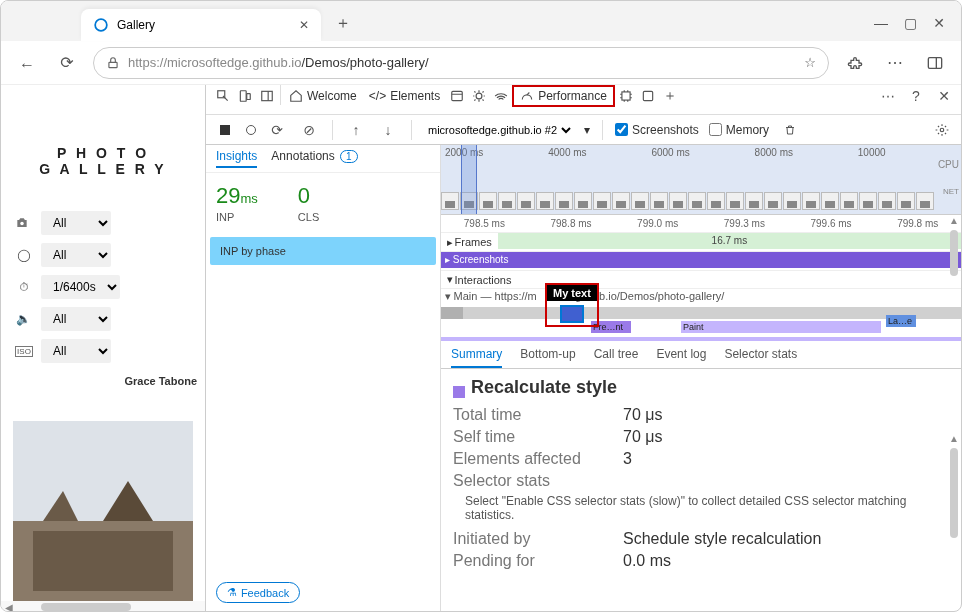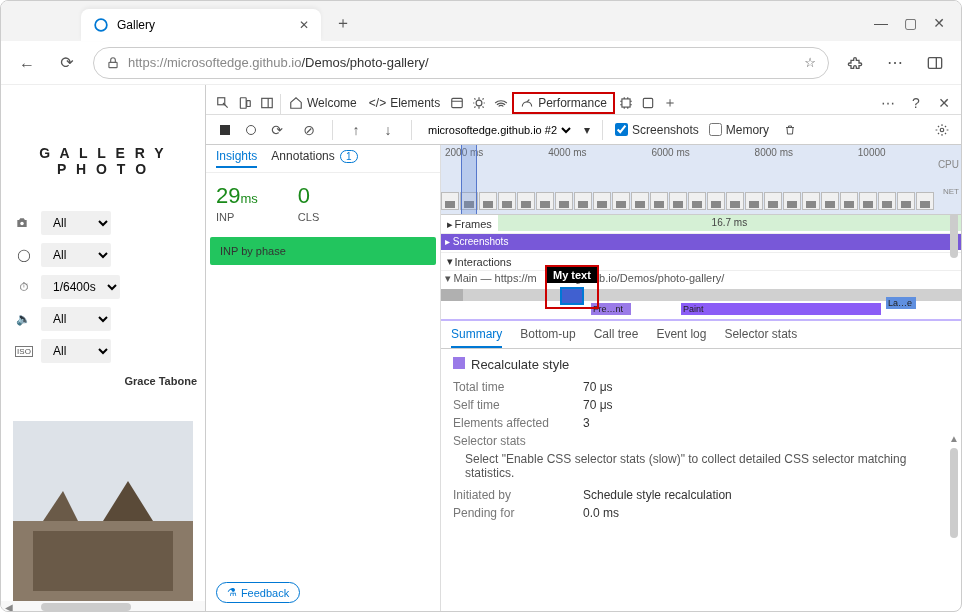--- a/index.html
+++ b/index.html
@@ -32,21 +32,21 @@
 .filter-select { flex: 0 0 70px; background: #f0f0f0; border: none; padding: 4px 8px; font-size: 12px; border-radius: 2px; }
 .credit { position: absolute; right: 8px; top: 290px; font-size: 11px; font-weight: 600; color: #333; }
 .city-photo { position: absolute; bottom: 12px; left: 12px; right: 12px; height: 180px; background: linear-gradient(to bottom, #e0e4e8 0%, #d8dce0 40%, #c8c4b8 55%, #a09488 60%, #706050 100%); overflow: hidden; }
 .scroll-h { position: absolute; bottom: 0; left: 0; right: 0; height: 12px; background: #f8f8f8; display: flex; align-items: center; }
 .scroll-h-thumb { margin-left: 24px; width: 90px; height: 8px; background: #ccc; border-radius: 4px; }
 
 
 .devtools { flex: 1; display: flex; flex-direction: column; font-size: 12px; color: #333; }
 
 
-.dt-toolbar { height: 30px; display: flex; align-items: flex-end; border-bottom: 1px solid #ddd; padding: 0 6px; }
+.dt-toolbar { height: 30px; display: flex; align-items: flex-start; border-bottom: 1px solid #ddd; padding: 0 6px; }
 .dt-tool-btn { width: 22px; height: 22px; display: flex; align-items: center; justify-content: center; color: #555; cursor: pointer; font-size: 14px; }
 .dt-sep { width: 1px; height: 20px; background: #ddd; margin: 0 2px; }
 .dt-tab { display: flex; align-items: center; gap: 4px; padding: 4px 6px; font-size: 12px; color: #333; cursor: pointer; }
 .dt-tab.highlighted { border: 2px solid #c00; padding: 2px 6px; }
 .dt-toolbar-right { margin-left: auto; display: flex; gap: 6px; }
 
 
 .dt-subbar { height: 30px; display: flex; align-items: center; border-bottom: 1px solid #ccc; padding: 0 8px; gap: 10px; font-size: 12px; }
 .dt-subbar .rec-dot { width: 10px; height: 10px; border: 1px solid #555; border-radius: 50%; }
 .dt-subbar select { font-size: 11px; border: none; background: transparent; }
@@ -57,21 +57,21 @@
 
 .dt-body { display: flex; flex: 1; overflow: hidden; }
 .dt-left-panel { width: 235px; border-right: 1px solid #ddd; display: flex; flex-direction: column; }
 .dt-insights-tabs { display: flex; gap: 14px; padding: 4px 10px; font-size: 12px; border-bottom: 1px solid #eee; }
 .dt-insights-tabs .active { color: #0078d4; border-bottom: 2px solid #0078d4; padding-bottom: 3px; }
 .dt-insights-tabs .badge { display: inline-block; border: 1px solid #0078d4; color: #0078d4; border-radius: 8px; padding: 0 5px; font-size: 10px; margin-left: 2px; }
 .dt-metrics { display: flex; padding: 10px; gap: 40px; }
 .dt-metric-val { font-size: 22px; color: #1a8a1a; }
 .dt-metric-val .unit { font-size: 13px; }
 .dt-metric-label { font-size: 11px; color: #555; margin-top: 2px; }
-.dt-inp-phase { background: #22c55e; padding: 8px 10px; font-size: 11px; margin: 4px; border-radius: 2px; }
+.dt-inp-phase { background: #7dd3fc; padding: 8px 10px; font-size: 11px; margin: 4px; border-radius: 2px; }
 .dt-feedback { margin-top: auto; padding: 10px; }
 .dt-feedback-btn { color: #0078d4; border: 1px solid #0078d4; border-radius: 12px; padding: 3px 10px; font-size: 11px; background: #fff; cursor: pointer; display: inline-flex; gap: 4px; align-items: center; }
 
 .dt-right-panel { flex: 1; display: flex; flex-direction: column; position: relative; }
 
 
 .overview { height: 70px; position: relative; border-bottom: 1px solid #ccc; background: #fef9c3; }
 .overview-ticks { display: flex; font-size: 10px; color: #666; padding: 2px 0 0 4px; position: relative; z-index: 2; }
 .overview-ticks span { flex: 1; }
 .overview-sel { position: absolute; top: 0; bottom: 0; left: 20px; width: 16px; background: rgba(100,140,220,0.3); border-left: 1px solid #5577cc; border-right: 1px solid #5577cc; z-index: 3; }
@@ -94,37 +94,37 @@
 .frames-bar { position: absolute; left: 0; right: 0; top: 0; height: 16px; background: #d5f0d5; text-align: center; font-size: 10px; color: #444; line-height: 16px; }
 .anim-bar { position: absolute; left: 0; right: 0; top: 0; height: 16px; background: #7858d8; color: #fff; font-size: 10px; padding-left: 4px; line-height: 16px; }
 
 
 .main-track { height: 44px; position: relative; padding-left: 4px; font-size: 11px; }
 .main-url { color: #555; font-size: 11px; padding: 1px 0; }
 .flame-row { position: absolute; top: 18px; left: 0; right: 0; height: 26px; }
 .flame-gray { position: absolute; top: 0; left: 0; right: 0; height: 12px; background: #d0d0d0; }
 .flame-gray2 { position: absolute; top: 0; left: 0; width: 22px; height: 12px; background: #b0b0b0; }
 .flame-purple { position: absolute; top: 14px; left: 150px; width: 40px; height: 12px; background: #9a7ae8; font-size: 9px; color: #222; overflow: hidden; padding-left: 2px; line-height: 12px; }
-.flame-green { position: absolute; top: 14px; left: 240px; width: 200px; height: 12px; background: #8b5cf6; font-size: 9px; color: #222; padding-left: 2px; line-height: 12px; }
+.flame-green { position: absolute; top: 14px; left: 240px; width: 200px; height: 12px; background: #c4b5fd; font-size: 9px; color: #222; padding-left: 2px; line-height: 12px; }
 .flame-blue-sm { position: absolute; top: 8px; left: 445px; width: 30px; height: 12px; background: #6090e0; font-size: 9px; color: #222; padding-left: 2px; line-height: 12px; overflow: hidden; }
 
 
 .tooltip-box { position: absolute; top: -6px; left: 104px; border: 2px solid #c00; padding: 0; z-index: 5; background: transparent; }
 .tooltip-inner { background: #000; color: #fff; font-size: 11px; font-weight: 600; padding: 2px 6px; }
 .tooltip-target { width: 24px; height: 18px; background: #4060d0; border: 2px solid #0078d4; margin: 4px auto 2px; }
 
 
-.details-tabs { display: flex; gap: 18px; padding: 6px 10px 0; border-bottom: 1px solid #ccc; border-top: 2px solid #c4b5fd; font-size: 12px; margin-top: 4px; }
+.details-tabs { display: flex; gap: 18px; padding: 6px 10px 0; border-bottom: 1px solid #ccc; border-top: 4px solid #c4b5fd; font-size: 12px; margin-top: 4px; }
 .details-tabs .active { color: #0078d4; border-bottom: 2px solid #0078d4; padding-bottom: 5px; }
 .details-tabs span { cursor: pointer; padding-bottom: 5px; color: #555; }
 
 .details-body { padding: 8px 12px; font-size: 12px; overflow: auto; }
-.detail-title { display: flex; align-items: flex-start; gap: 6px; font-size: 13px; margin-bottom: 6px; }
+.detail-title { display: flex; align-items: flex-end; gap: 6px; font-size: 18px; margin-bottom: 6px; font-weight: bold; }
 .detail-title .swatch { width: 12px; height: 12px; background: #9a7ae8; }
-.detail-row { display: flex; padding: 2px 0; font-size: 12px; color: #555; }
+.detail-row { display: flex; padding: 2px 0; font-size: 16px; color: #555; gap: 40px; }
 .detail-row .label { width: 130px; color: #777; }
 .detail-row .value { color: #333; }
 .detail-note { color: #555; font-size: 12px; padding-left: 12px; margin: 2px 0 6px; }
 
 .scroll-v { position: absolute; right: 0; top: 0; bottom: 0; width: 14px; display: flex; flex-direction: column; align-items: center; }
 .scroll-v-thumb { width: 8px; height: 46px; background: #ccc; border-radius: 4px; margin-top: 4px; }
 .scroll-v-arrow { font-size: 10px; color: #888; }
 
 svg { display: block; }
 </style>
@@ -175,22 +175,22 @@
         <rect x="2" y="2" width="20" height="16" rx="2"></rect>
         <line x1="14" y1="2" x2="14" y2="18"></line>
       </svg>
   </div>
 </div>
 
 <div class="main-area">
 
   <div class="left-pane">
     <div class="logo-area">
+      <div>P H O T O</div>
       <div>G A L L E R Y</div>
-      <div>P H O T O</div>
     </div>
     <div class="filter-row">
       <span class="filter-icon">
           <svg width="14" height="14" viewBox="0 0 24 24" fill="#777">
             <path d="M4 7h3l2-3h6l2 3h3v12H4z"></path>
             <circle cx="12" cy="13" r="3" fill="#fff"></circle>
           </svg>
         </span>
       <select class="filter-select"><option>All</option></select>
     </div>
@@ -410,20 +410,28 @@
               <div class="thumb"></div>
               <div class="thumb"></div>
               <div class="thumb"></div>
               <div class="thumb"></div>
               <div class="thumb"></div>
               <div class="thumb"></div>
               <div class="thumb"></div>
           </div>
         </div>
 
+        <div class="track-ruler">
+          <span>798.5 ms</span>
+          <span>798.8 ms</span>
+          <span>799.0 ms</span>
+          <span>799.3 ms</span>
+          <span>799.6 ms</span>
+          <span>799.8 ms</span>
+        </div>
 
         <div class="tracks">
           <div class="track-row">
             <div class="track-label">▸ <span>Frames</span></div>
             <div class="track-content">
                 <div class="frames-bar">16.7 ms</div>
               </div>
           </div>
           <div class="track-row">
             <div class="track-content" style="flex:1;">

